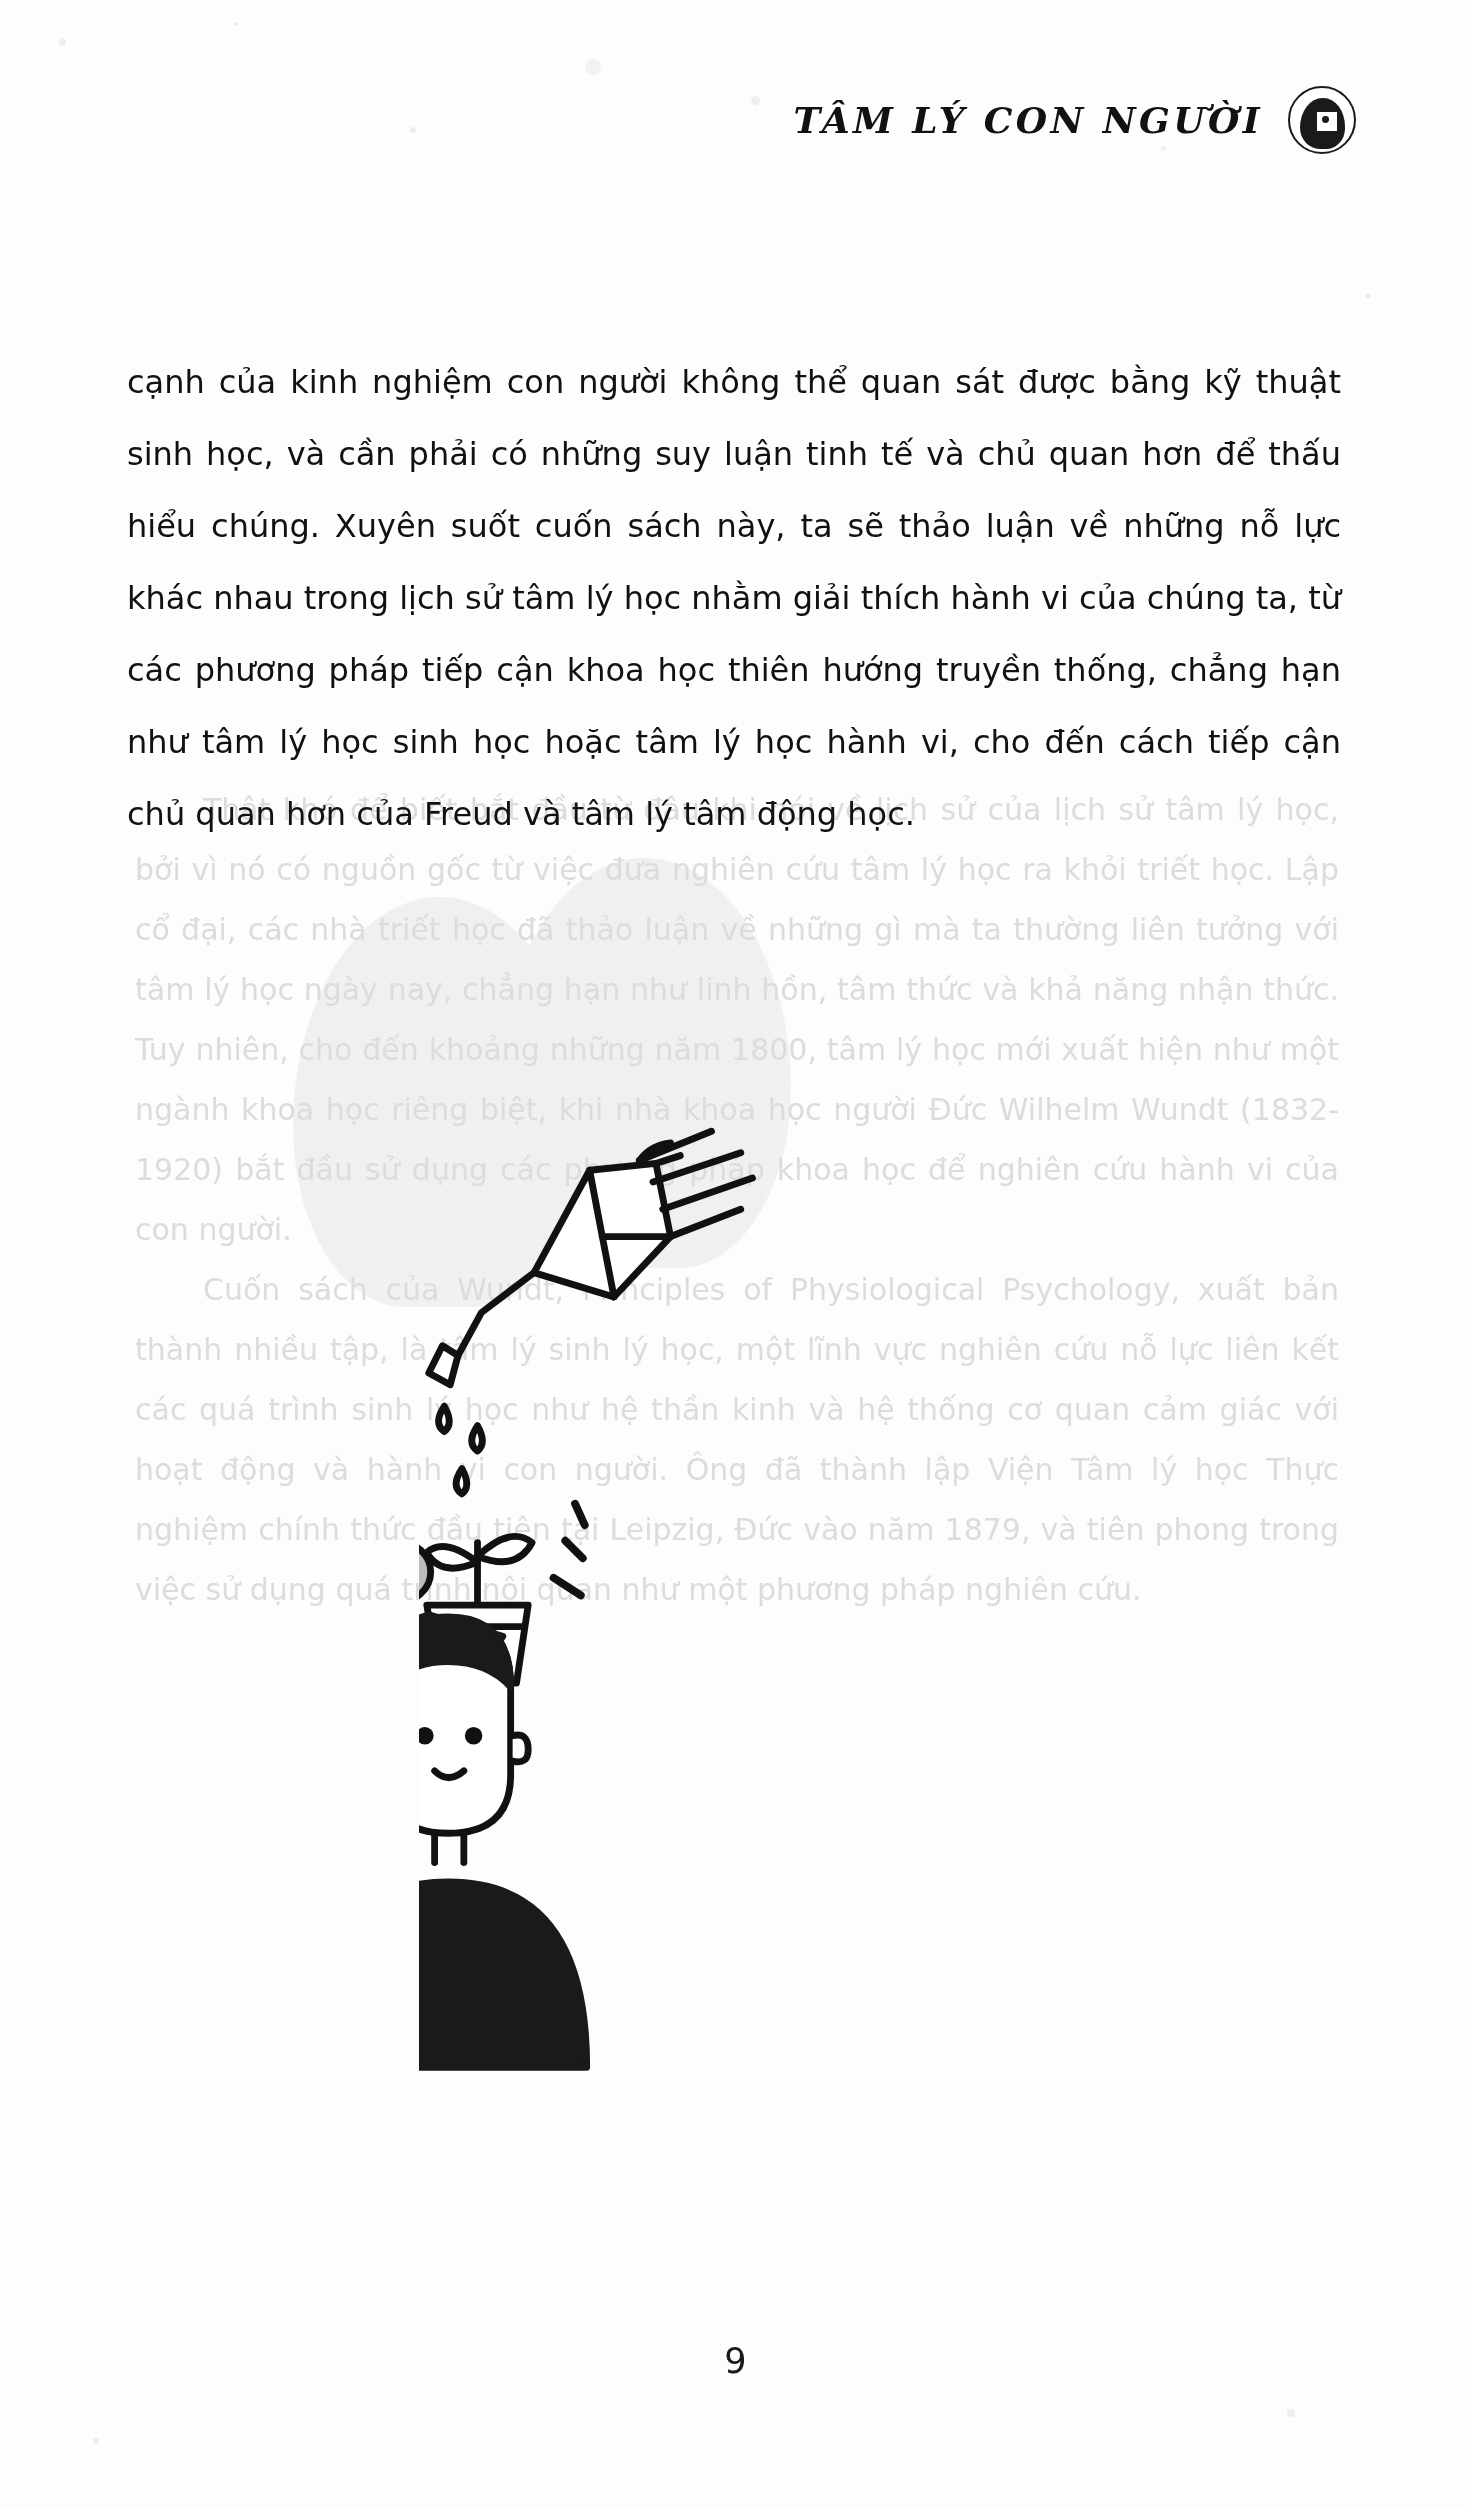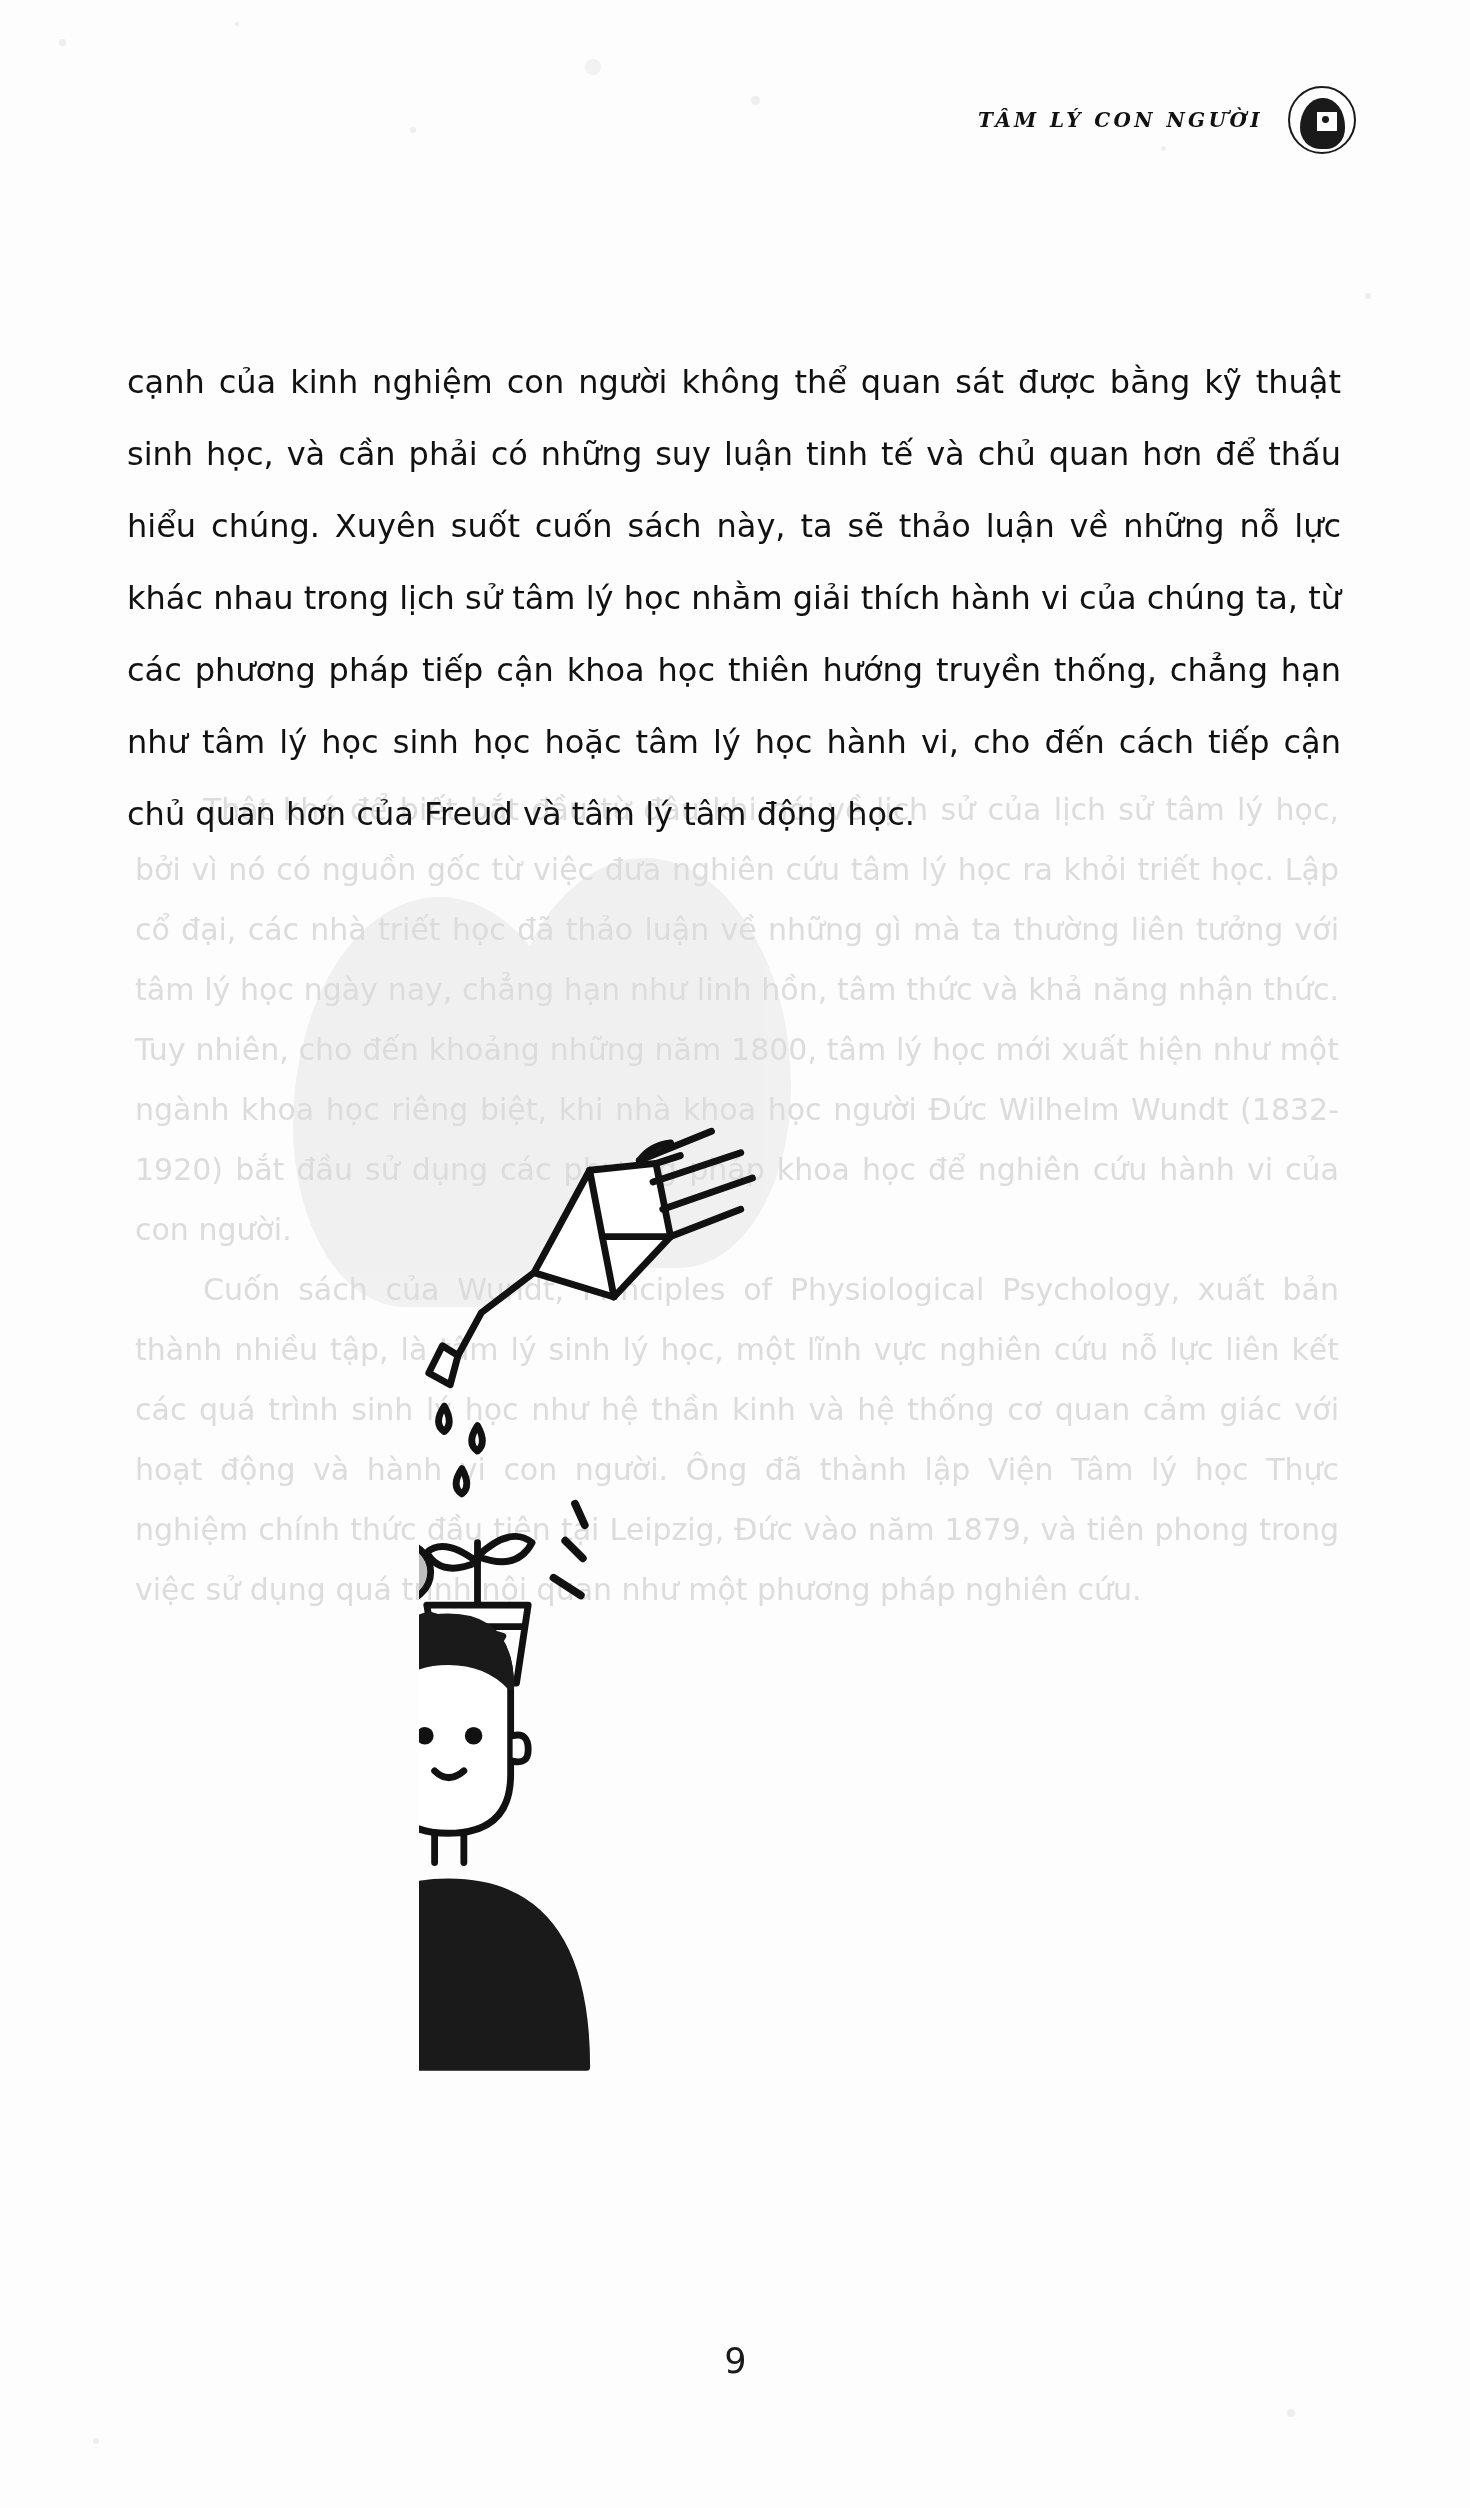--- a/index.html
+++ b/index.html
@@ -30,21 +30,21 @@
     top: 86px;
     right: 115px;
     display: flex;
     align-items: center;
     gap: 25px;
   }
   .header-title {
     font-family: "DejaVu Serif", serif;
     font-weight: bold;
     font-style: italic;
-    font-size: 20px;
+    font-size: 36px;
     letter-spacing: 3.4px;
     color: #111;
     white-space: nowrap;
   }
   .head-badge {
     position: relative;
     width: 64px;
     height: 64px;
     border-radius: 50%;
     border: 2.9px solid #1a1a1a;

